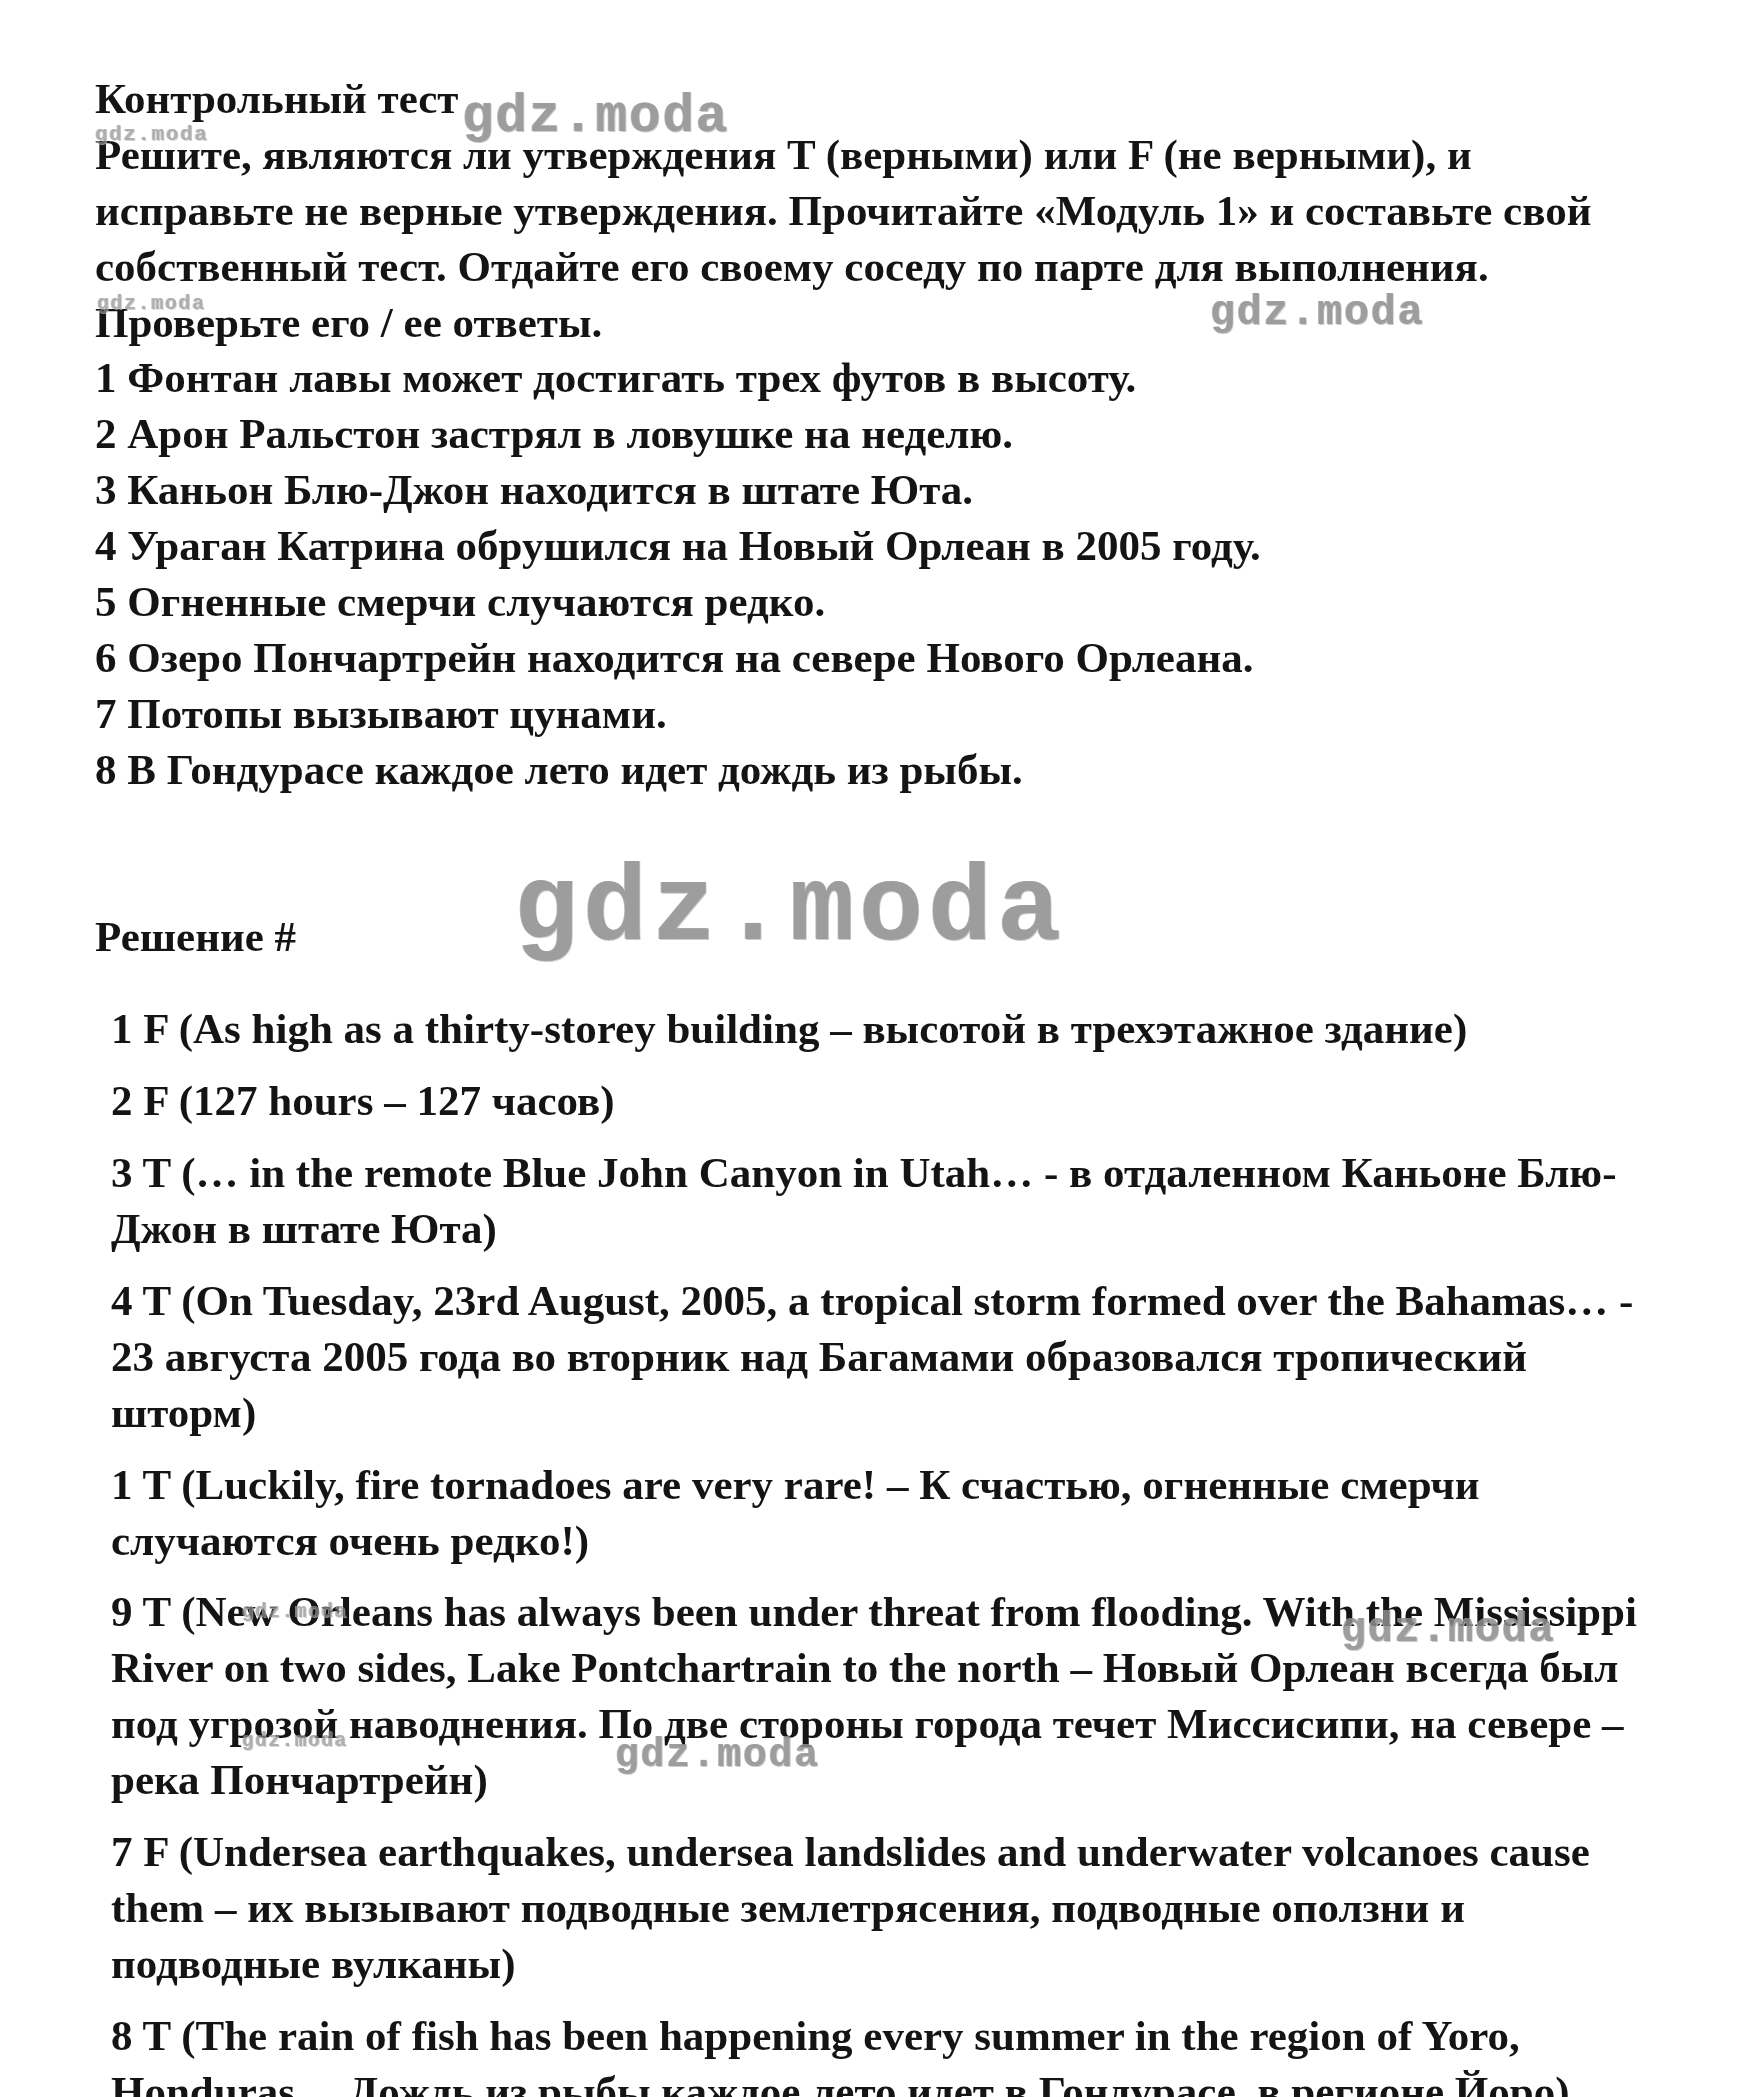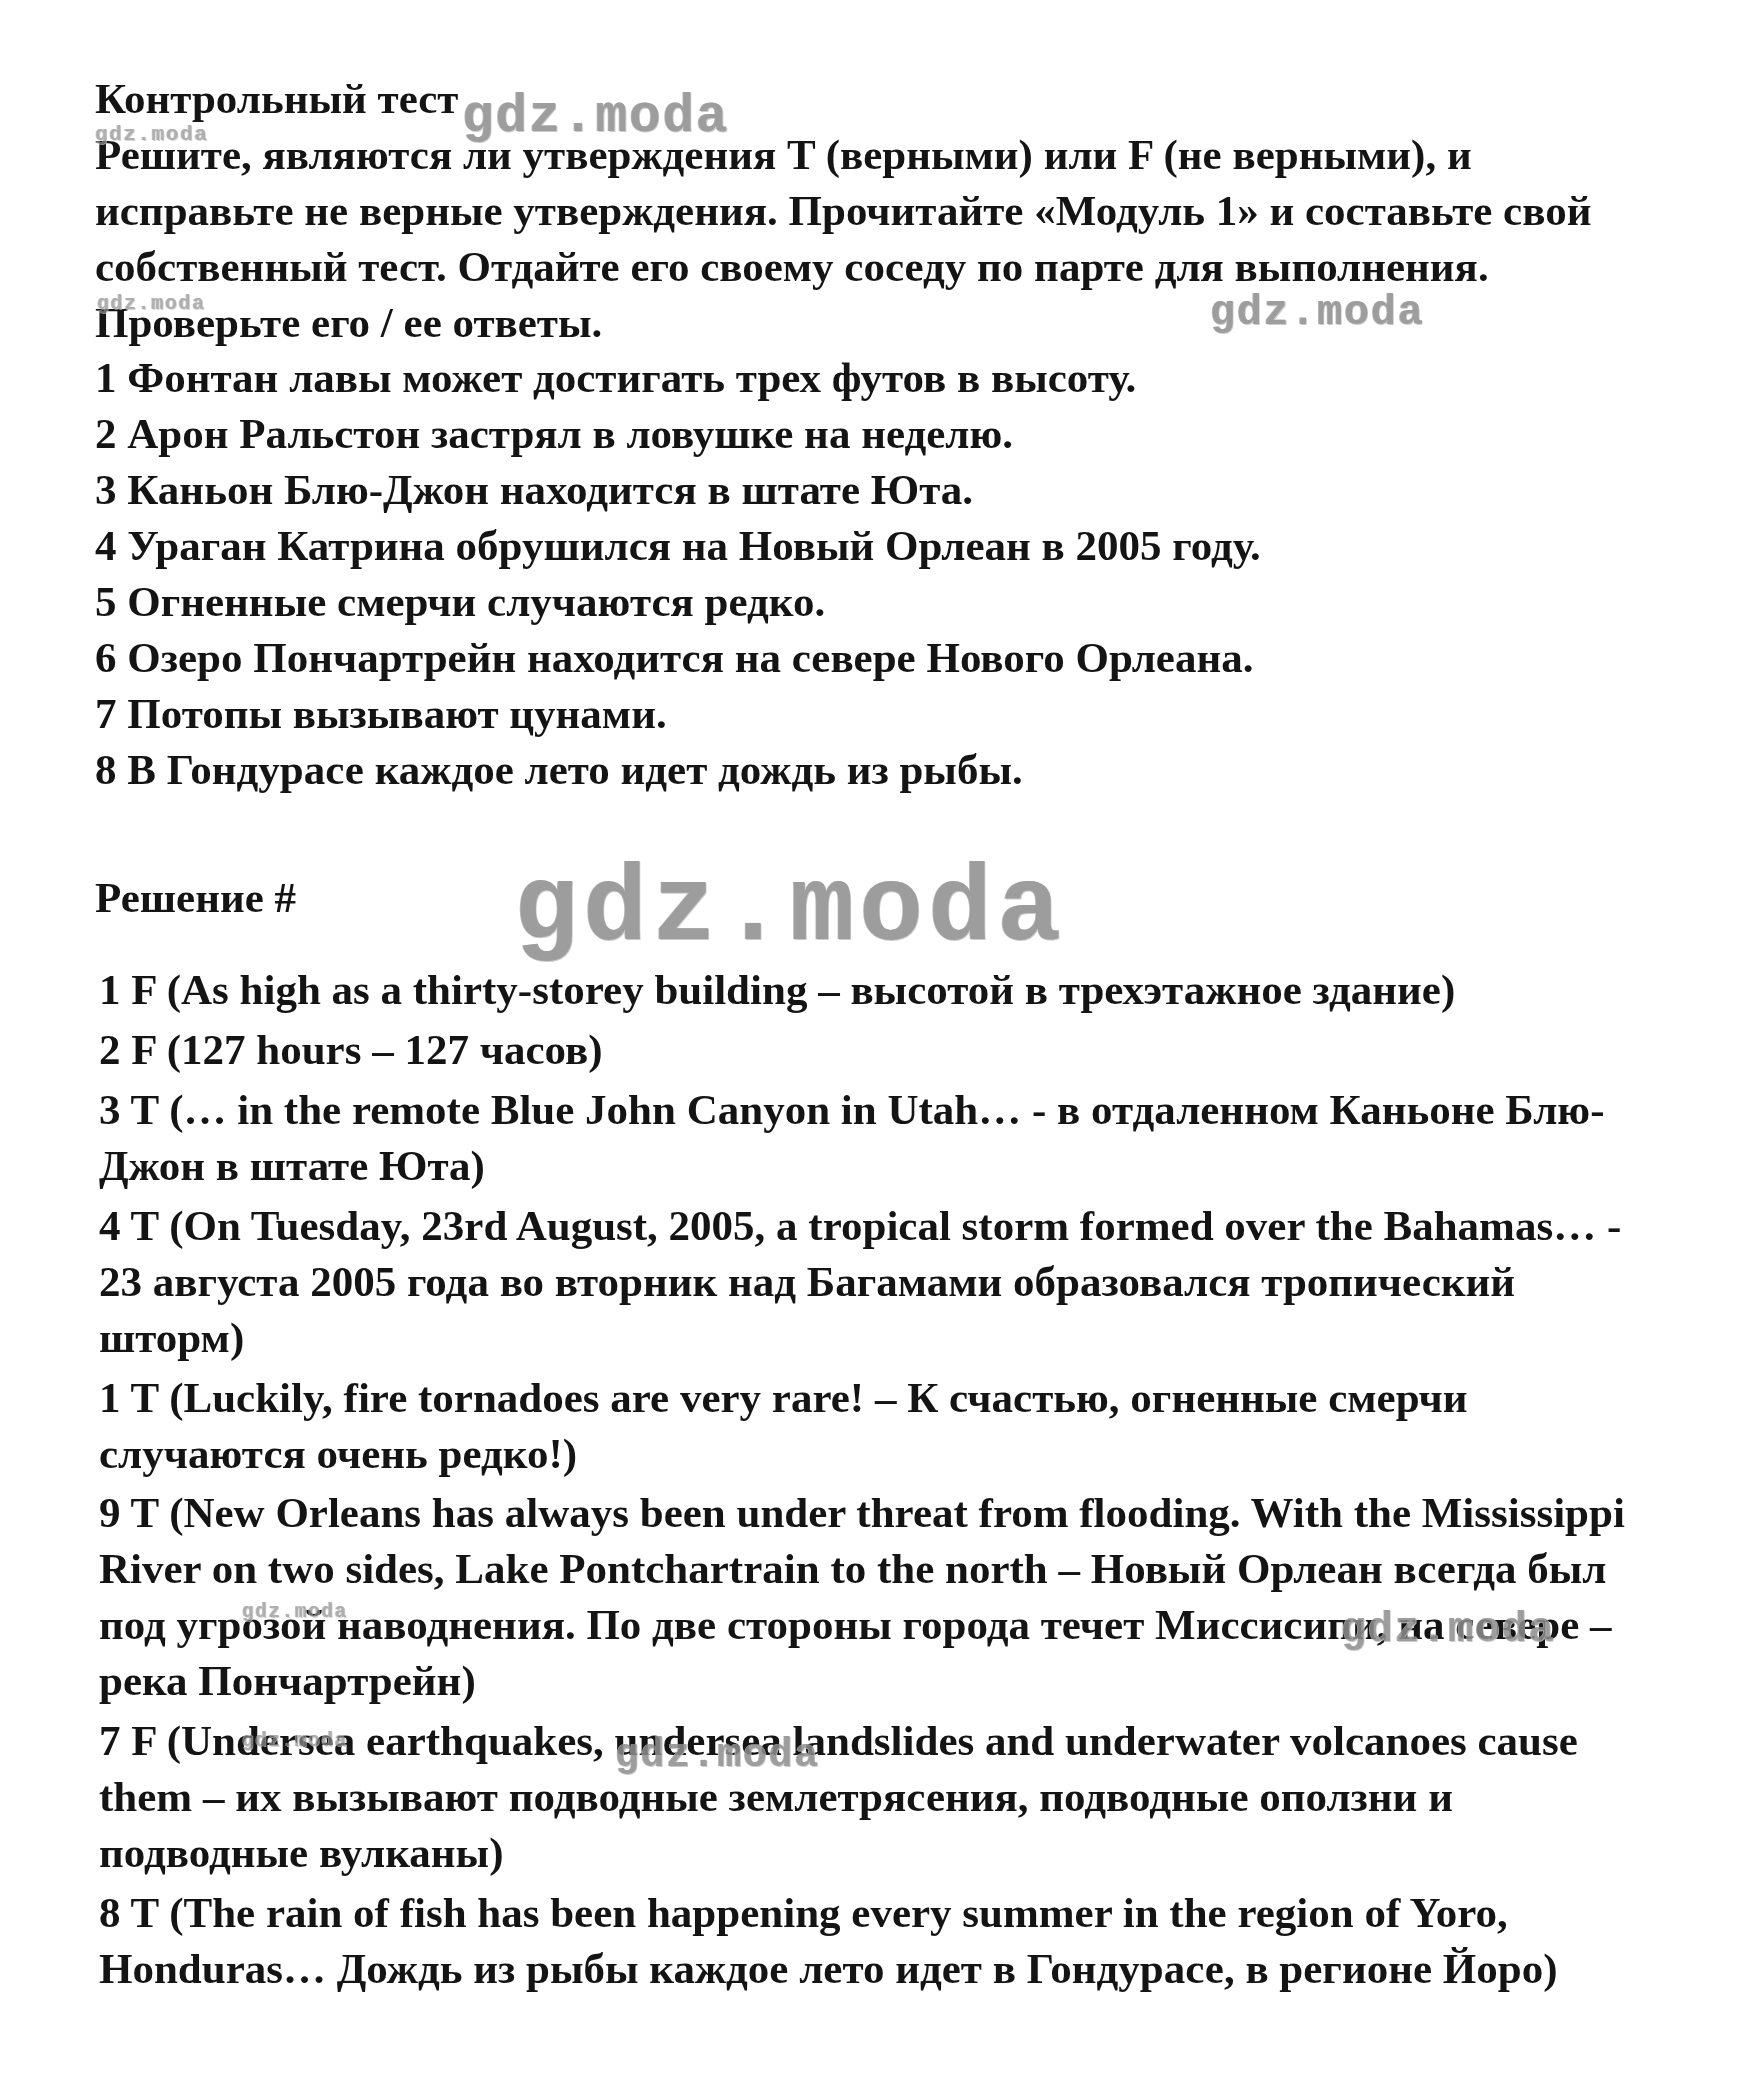--- a/index.html
+++ b/index.html
@@ -23,25 +23,25 @@
     width: 1579px;
     font-size: 43px;
     line-height: 1.3;
   }
   .line, .para {
     margin: 0;
     font-weight: bold;
   }
   .solution-heading {
     font-weight: bold;
-    margin-top: 72px;
+    margin-top: 111px;
     margin-bottom: 37px;
   }
   .answers .line {
-    margin: 4px;
+    margin: 16px;
   }
   
   .wm {
     position: absolute;
     font-family: Liberation Mono, monospace;
     font-weight: bold;
     color: #8d8d8d;
     opacity: 0.85;
     text-shadow: 0.8px 0.8px 0 #c4c4c4, -0.8px 0 0 #b5b5b5;
     letter-spacing: 1.6px;

